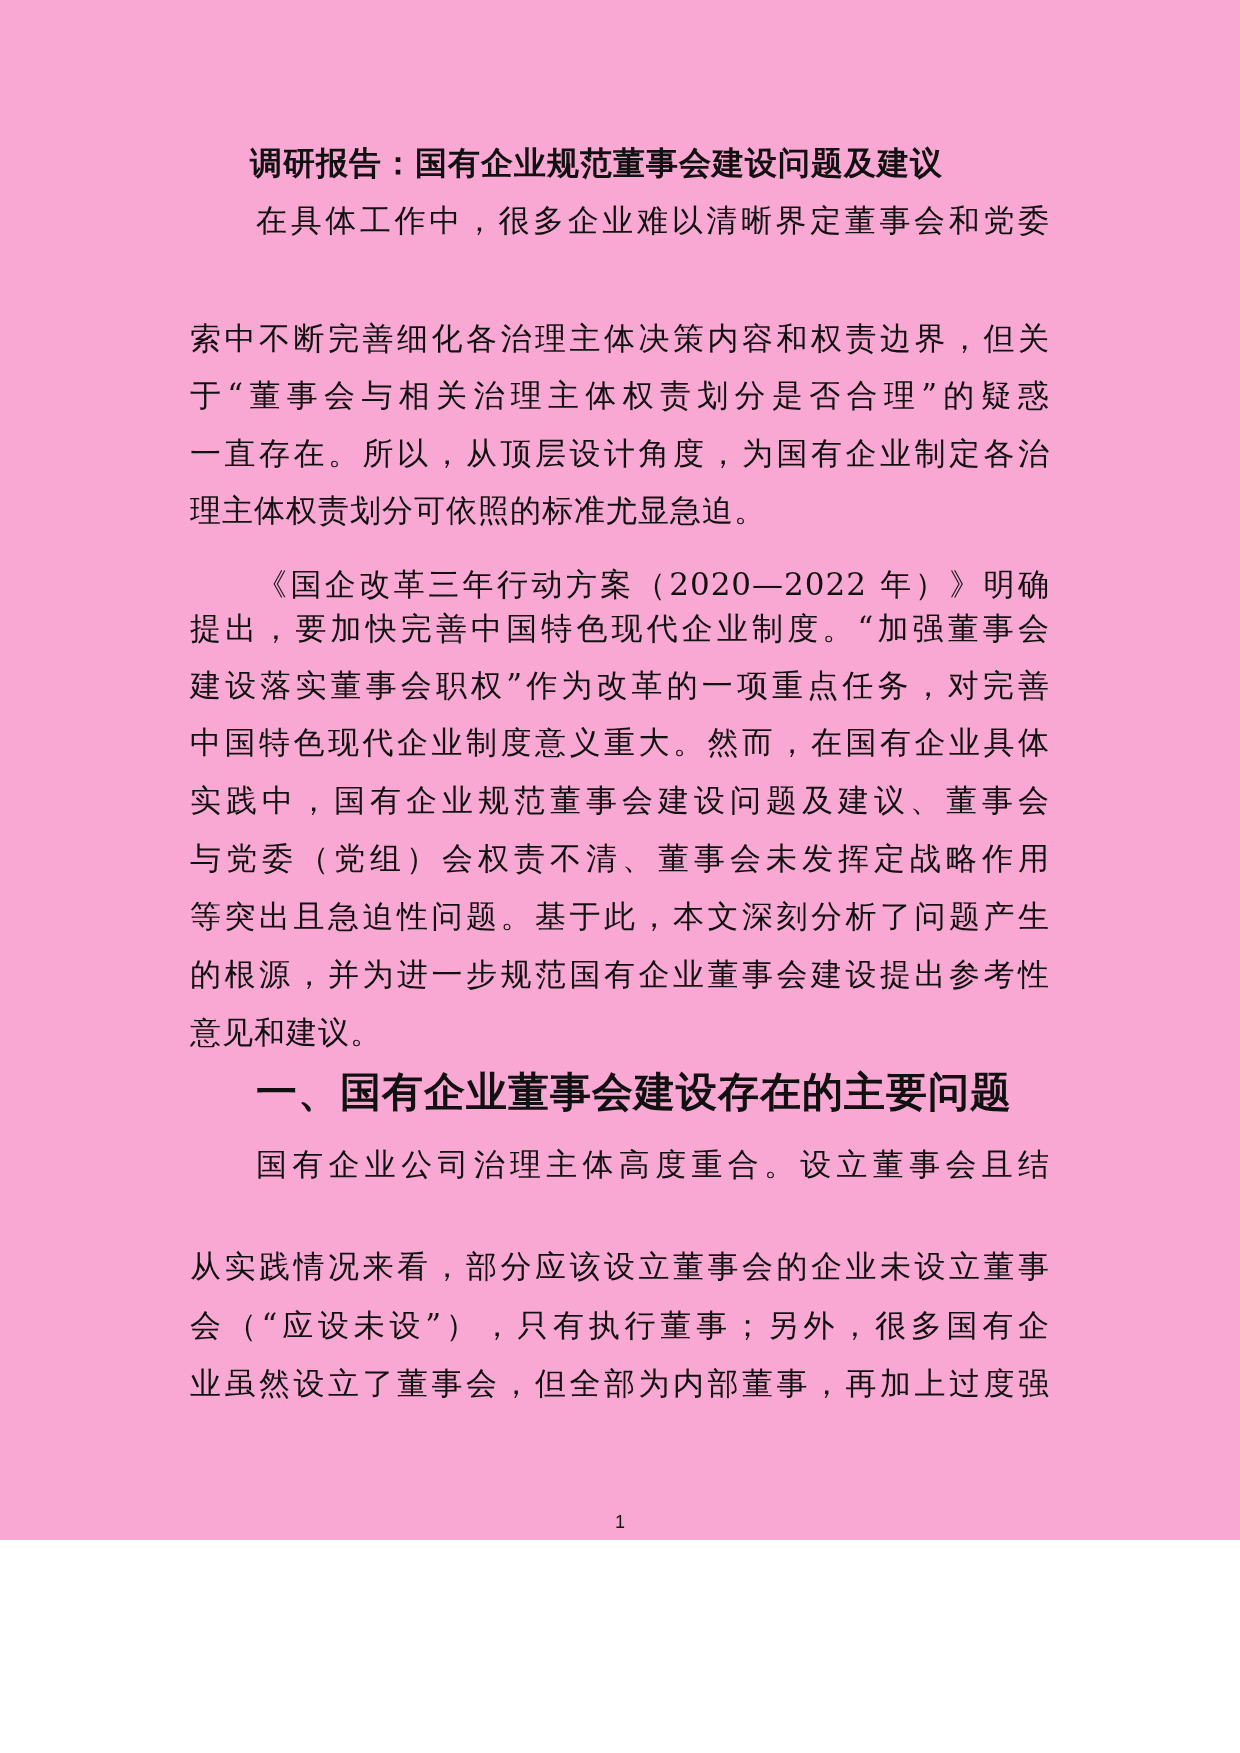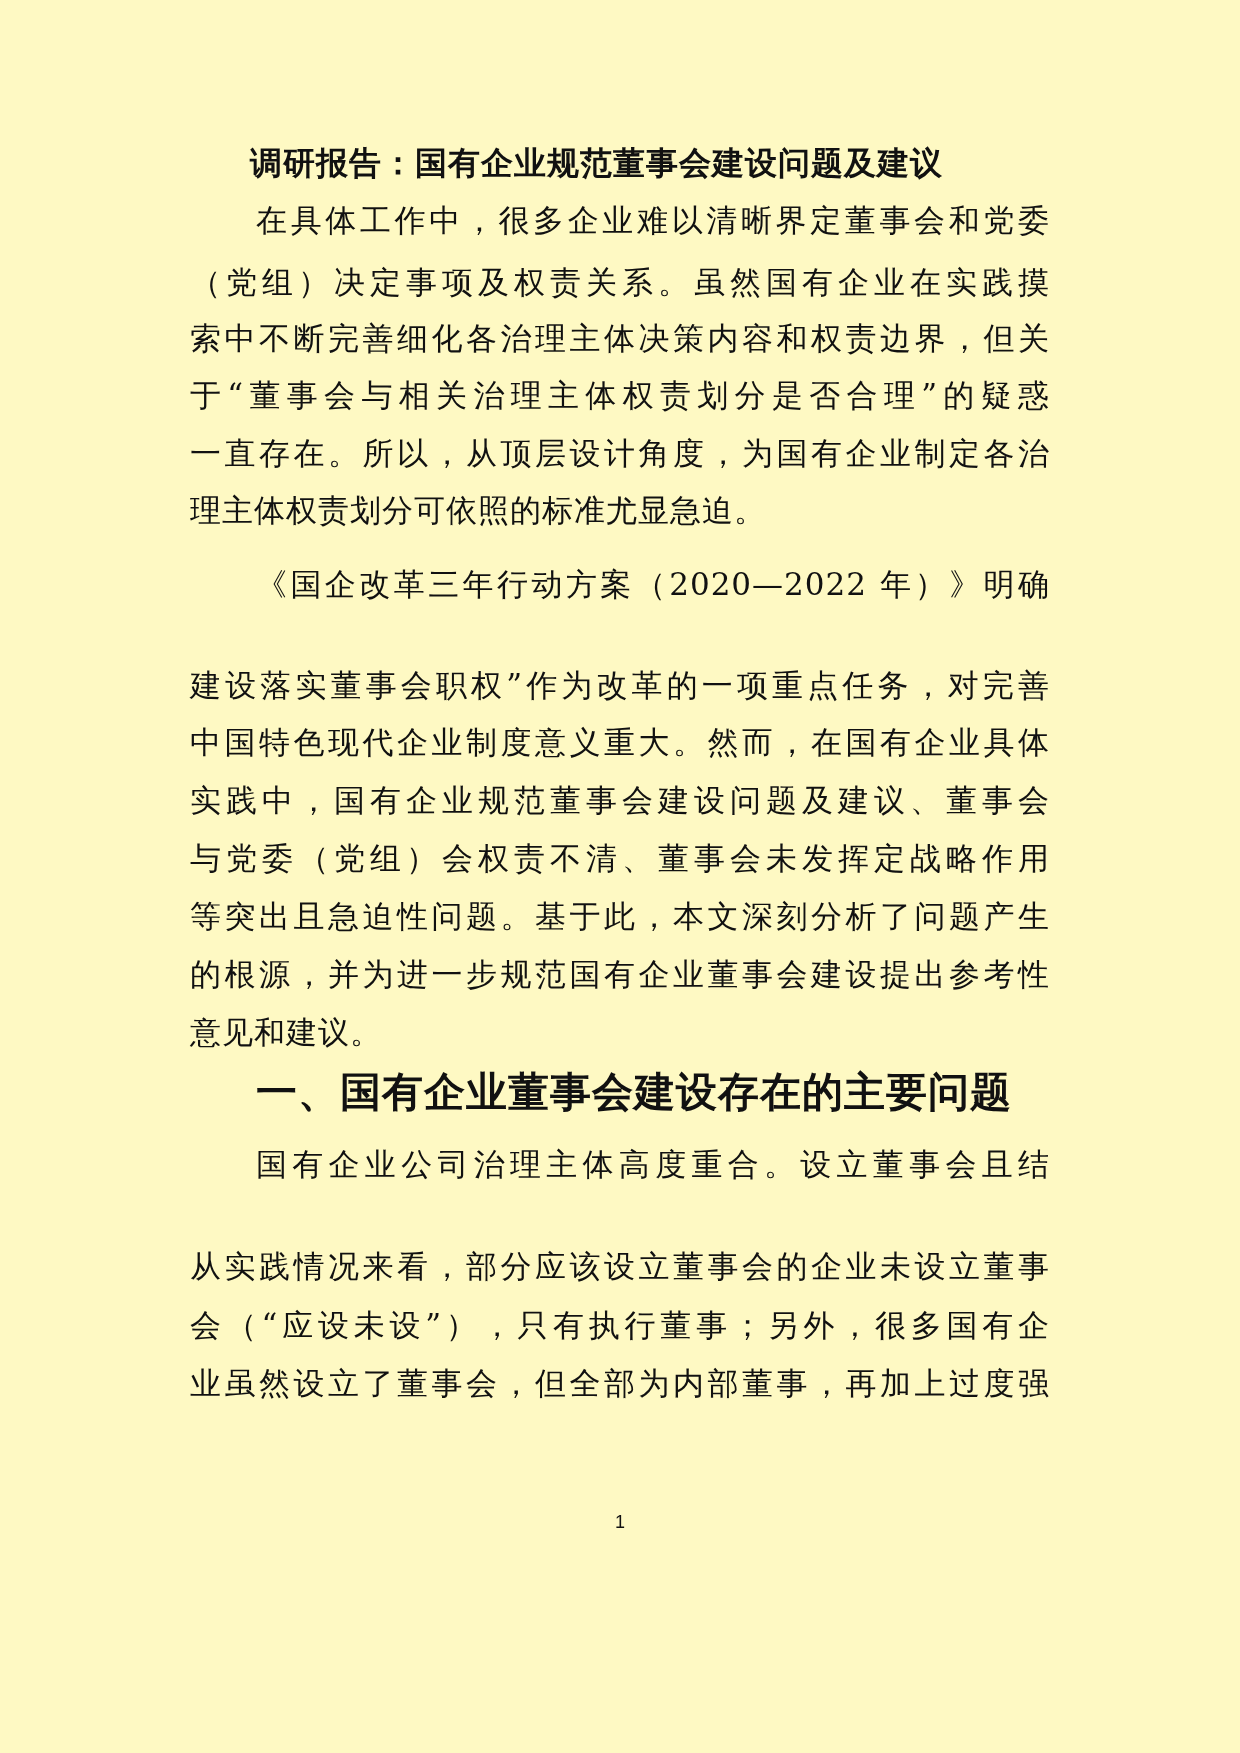--- a/index.html
+++ b/index.html
@@ -1,45 +1,45 @@
 <!DOCTYPE html>
 <html><head>
 <meta charset="utf-8">
 <style>
   html, body { margin: 0; padding: 0; background: #ffffff; }
   body { width: 1240px; height: 1753px; position: relative; overflow: hidden;
          font-family: "DejaVu Serif", "Liberation Serif", serif; color: #111; }
-  .page { position: absolute; left: 0; top: 0; width: 1240px; height: 1753px; background: #fef9c3; }
+  .page { position: absolute; left: 0; top: 0; width: 1240px; height: 1540px; background: #f9a8d4; }
   .line { position: absolute; left: 190px; width: 860px; font-size: 31px; line-height: 40px;
           white-space: nowrap; text-align: justify; text-align-last: justify; letter-spacing: 1px; }
   .line.last { text-align-last: left; }
   .line.indent { left: 256px; width: 794px; }
   .title { position: absolute; left: 250px; width: 740px; font-size: 32px; line-height: 40px;
            font-weight: bold; white-space: nowrap; font-family: "DejaVu Sans", "Liberation Sans", sans-serif;
            letter-spacing: 1px; }
   .heading { position: absolute; left: 256px; font-size: 41px; line-height: 40px; font-weight: bold;
              white-space: nowrap; font-family: "DejaVu Sans", "Liberation Sans", sans-serif; letter-spacing: 1px; }
   .pagenum { position: absolute; left: 0; width: 1240px; text-align: center; top: 1512px;
              font-size: 18px; font-family: "Liberation Sans", sans-serif; }
 </style>
 </head>
 <body>
 
 <div class="page">
 
   <div class="title" style="top:143px;">调研报告：国有企业规范董事会建设问题及建议</div>
 
   <div class="line indent" style="top:200px;">在具体工作中，很多企业难以清晰界定董事会和党委</div>
-  <div class="line" style="top:262px;">（党组）决定事项及权责关系。虽然国有企业在实践摸</div>
   <div class="line" style="top:318px;">索中不断完善细化各治理主体决策内容和权责边界，但关</div>
   <div class="line" style="top:375px;">于“董事会与相关治理主体权责划分是否合理”的疑惑</div>
   <div class="line" style="top:433px;">一直存在。所以，从顶层设计角度，为国有企业制定各治</div>
   <div class="line last" style="top:490px;">理主体权责划分可依照的标准尤显急迫。</div>
 
   <div class="line indent" style="top:564px;">《国企改革三年行动方案（2020—2022 年）》明确</div>
+  <div class="line" style="top:608px;">提出，要加快完善中国特色现代企业制度。“加强董事会</div>
   <div class="line" style="top:665px;">建设落实董事会职权”作为改革的一项重点任务，对完善</div>
   <div class="line" style="top:722px;">中国特色现代企业制度意义重大。然而，在国有企业具体</div>
   <div class="line" style="top:780px;">实践中，国有企业规范董事会建设问题及建议、董事会</div>
   <div class="line" style="top:896px;">等突出且急迫性问题。基于此，本文深刻分析了问题产生</div>
   <div class="line" style="top:838px;">与党委（党组）会权责不清、董事会未发挥定战略作用</div>
   <div class="line last" style="top:1012px;">意见和建议。</div>
   <div class="line" style="top:954px;">的根源，并为进一步规范国有企业董事会建设提出参考性</div>
 
   <div class="heading" style="top:1072px;">一、国有企业董事会建设存在的主要问题</div>
 

